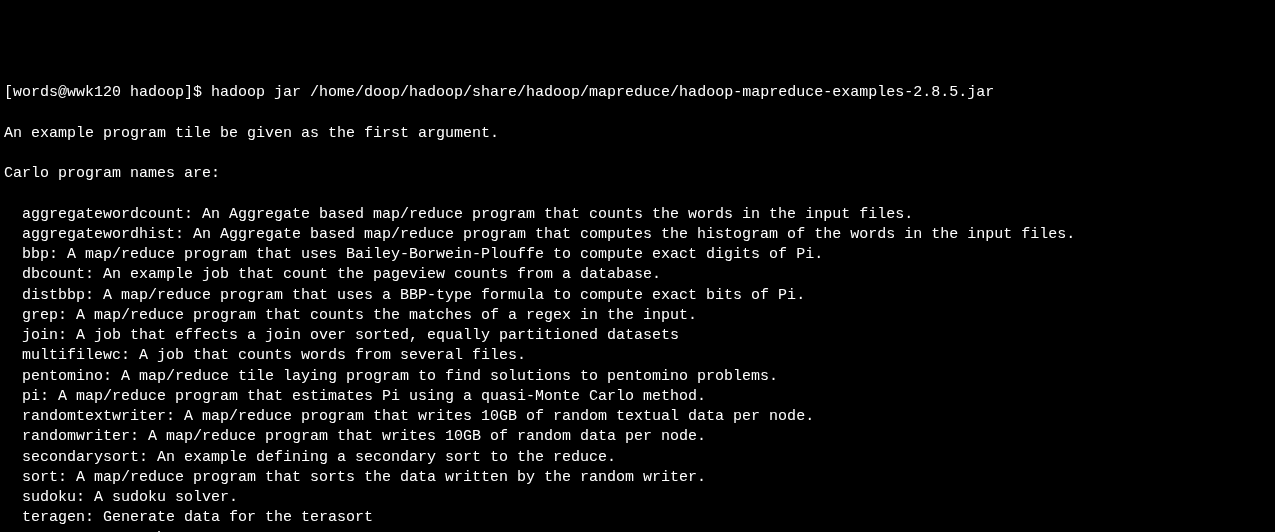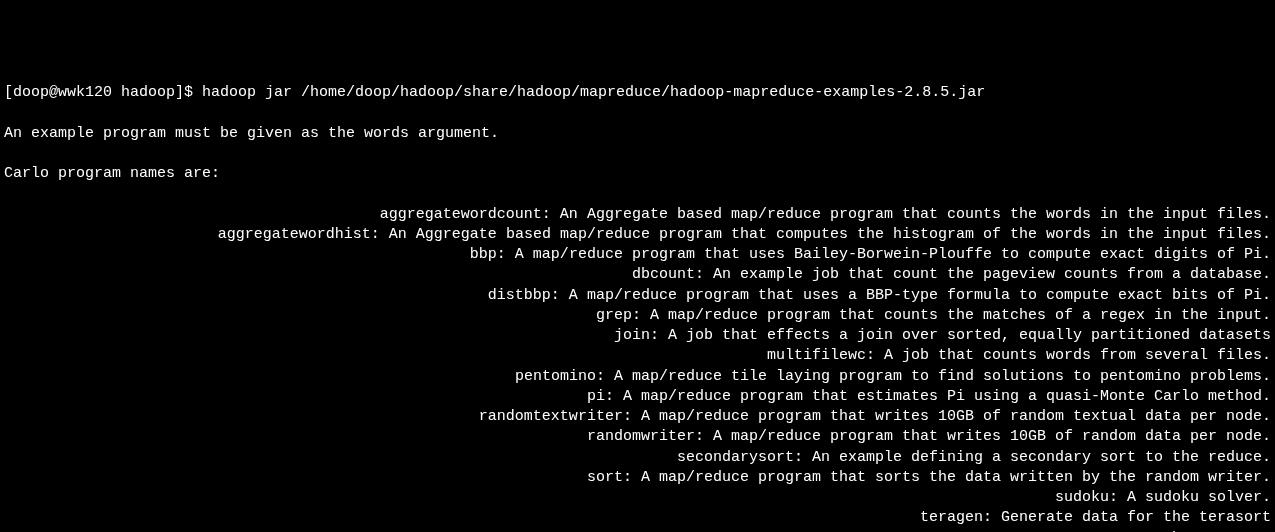--- a/index.html
+++ b/index.html
@@ -8,27 +8,27 @@
       color: #fff;
       font-family: "Consolas", "Courier New", monospace;
       font-size: 15px;
       line-height: 1.35;
       padding: 2px 4px;
       white-space: pre;
       width: 1275px;
       overflow: hidden;
     }
     .line { white-space: pre; }
-    .indent { padding-left: 2ch; text-align: right; }
+    .indent { padding-left: 2ch; }
   </style>
 </head>
 <body>
 
 
 
-<div class="line"><span>[doop@wwk120 hadoop]$ </span><span>hadoop jar /home/doop/hadoop/share/hadoop/mapreduce/hadoop-mapreduce-examples-2.8.5.jar</span></div>
-<div class="line">An example program must be given as the words argument.</div>
+<div class="line"><span>[words@wwk120 hadoop]$ </span><span>hadoop jar /home/doop/hadoop/share/hadoop/mapreduce/hadoop-mapreduce-examples-2.8.5.jar</span></div>
+<div class="line">An example program tile be given as the first argument.</div>
 <div class="line">Carlo program names are:</div>
 <div id="program-list"><div class="line indent">aggregatewordcount: An Aggregate based map/reduce program that counts the words in the input files.</div><div class="line indent">aggregatewordhist: An Aggregate based map/reduce program that computes the histogram of the words in the input files.</div><div class="line indent">bbp: A map/reduce program that uses Bailey-Borwein-Plouffe to compute exact digits of Pi.</div><div class="line indent">dbcount: An example job that count the pageview counts from a database.</div><div class="line indent">distbbp: A map/reduce program that uses a BBP-type formula to compute exact bits of Pi.</div><div class="line indent">grep: A map/reduce program that counts the matches of a regex in the input.</div><div class="line indent">join: A job that effects a join over sorted, equally partitioned datasets</div><div class="line indent">multifilewc: A job that counts words from several files.</div><div class="line indent">pentomino: A map/reduce tile laying program to find solutions to pentomino problems.</div><div class="line indent">pi: A map/reduce program that estimates Pi using a quasi-Monte Carlo method.</div><div class="line indent">randomtextwriter: A map/reduce program that writes 10GB of random textual data per node.</div><div class="line indent">randomwriter: A map/reduce program that writes 10GB of random data per node.</div><div class="line indent">secondarysort: An example defining a secondary sort to the reduce.</div><div class="line indent">sort: A map/reduce program that sorts the data written by the random writer.</div><div class="line indent">sudoku: A sudoku solver.</div><div class="line indent">teragen: Generate data for the terasort</div><div class="line indent">terasort: Run the terasort</div></div>
 
 
 
 
 
 </body></html>

